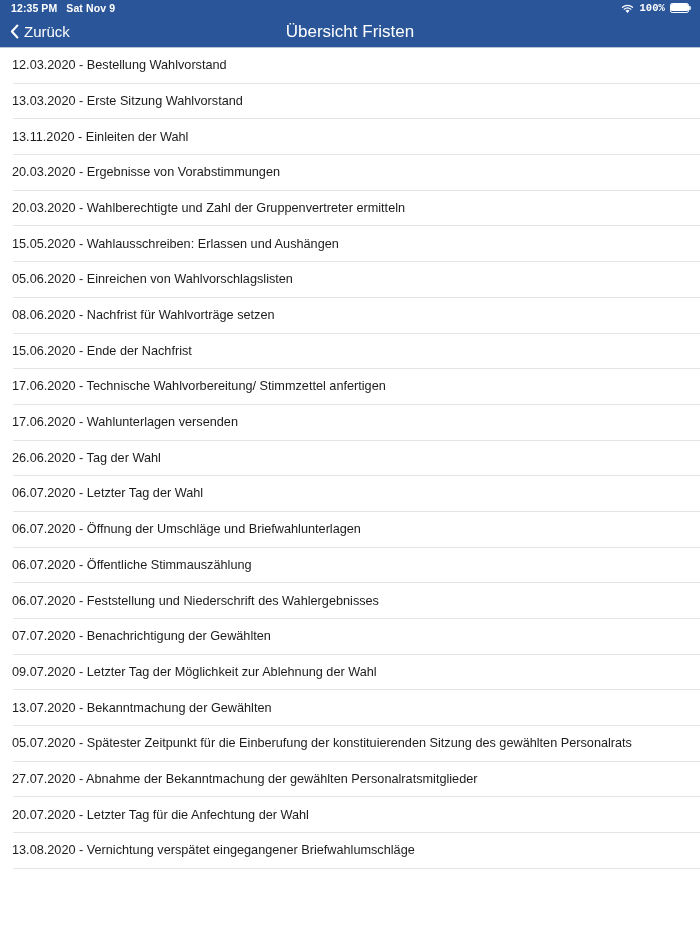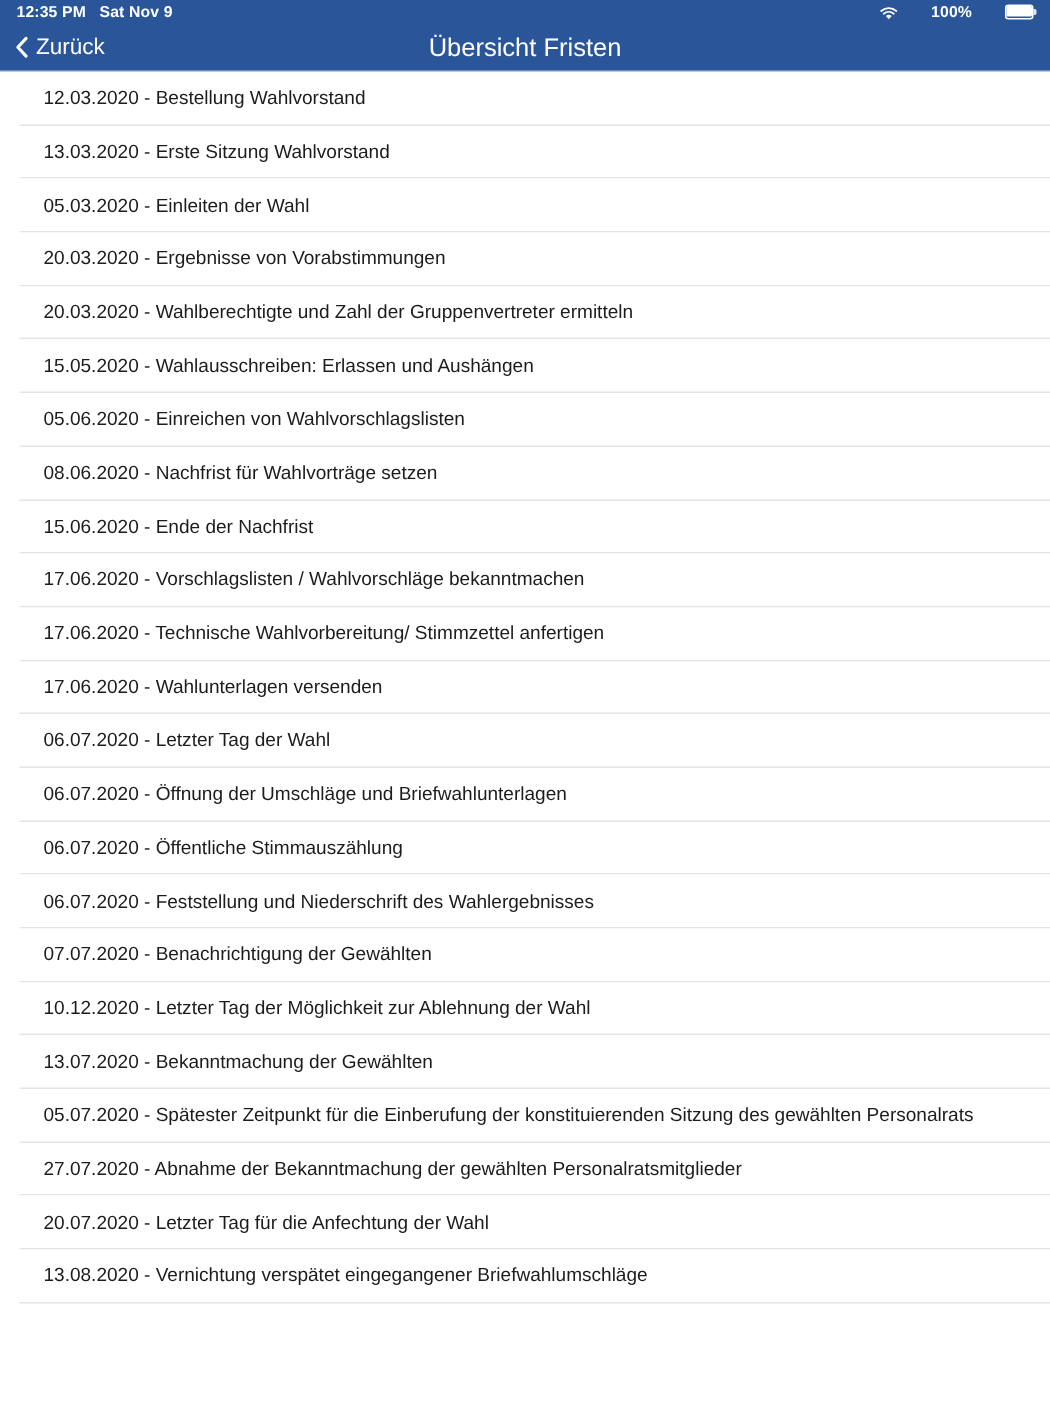--- a/index.html
+++ b/index.html
@@ -43,22 +43,23 @@
   }
   .status-left {
     display: flex;
     align-items: baseline;
     gap: 9px;
     white-space: nowrap;
   }
   .status-spacer { flex: 1 1 auto; }
   .status-right {
     display: flex;
-    gap: 22px;
+    gap: 5px;
     white-space: nowrap;
+    font-family: Liberation Mono, monospace;
   }
   .status-time, .status-date { line-height: 1; }
 
   .wifi-icon {
     display: inline-block;
     width: 13px;
     height: 10px;
     position: relative;
     top: 1px;
   }
@@ -144,21 +145,21 @@
   
   .list {
     flex: 1 1 auto;
     background: #ffffff;
     overflow: hidden;
   }
   .list-item {
     height: 35.7px;
     display: flex;
     align-items: center;
-    padding: 0 29px;
+    padding: 0 12px;
     position: relative;
     background: #ffffff;
     cursor: default;
   }
   .list-item::after {
     content: "";
     position: absolute;
     left: 13px;
     right: 0;
     bottom: 0;
@@ -216,66 +217,66 @@
   </div>
 
   <div class="list">
       <div class="list-item">
         <span class="item-label">12.03.2020 - Bestellung Wahlvorstand</span>
       </div>
       <div class="list-item">
         <span class="item-label">13.03.2020 - Erste Sitzung Wahlvorstand</span>
       </div>
       <div class="list-item">
-        <span class="item-label">05.03.2020 - Einleiten der Wahl</span>
+        <span class="item-label">13.11.2020 - Einleiten der Wahl</span>
       </div>
       <div class="list-item">
         <span class="item-label">20.03.2020 - Ergebnisse von Vorabstimmungen</span>
       </div>
       <div class="list-item">
         <span class="item-label">20.03.2020 - Wahlberechtigte und Zahl der Gruppenvertreter ermitteln</span>
       </div>
       <div class="list-item">
         <span class="item-label">15.05.2020 - Wahlausschreiben: Erlassen und Aushängen</span>
       </div>
       <div class="list-item">
         <span class="item-label">05.06.2020 - Einreichen von Wahlvorschlagslisten</span>
       </div>
       <div class="list-item">
         <span class="item-label">08.06.2020 - Nachfrist für Wahlvorträge setzen</span>
       </div>
       <div class="list-item">
         <span class="item-label">15.06.2020 - Ende der Nachfrist</span>
       </div>
       <div class="list-item">
-        <span class="item-label">17.06.2020 - Vorschlagslisten / Wahlvorschläge bekanntmachen</span>
-      </div>
-      <div class="list-item">
         <span class="item-label">17.06.2020 - Technische Wahlvorbereitung/ Stimmzettel anfertigen</span>
       </div>
       <div class="list-item">
         <span class="item-label">17.06.2020 - Wahlunterlagen versenden</span>
       </div>
       <div class="list-item">
+        <span class="item-label">26.06.2020 - Tag der Wahl</span>
+      </div>
+      <div class="list-item">
         <span class="item-label">06.07.2020 - Letzter Tag der Wahl</span>
       </div>
       <div class="list-item">
         <span class="item-label">06.07.2020 - Öffnung der Umschläge und Briefwahlunterlagen</span>
       </div>
       <div class="list-item">
         <span class="item-label">06.07.2020 - Öffentliche Stimmauszählung</span>
       </div>
       <div class="list-item">
         <span class="item-label">06.07.2020 - Feststellung und Niederschrift des Wahlergebnisses</span>
       </div>
       <div class="list-item">
         <span class="item-label">07.07.2020 - Benachrichtigung der Gewählten</span>
       </div>
       <div class="list-item">
-        <span class="item-label">10.12.2020 - Letzter Tag der Möglichkeit zur Ablehnung der Wahl</span>
+        <span class="item-label">09.07.2020 - Letzter Tag der Möglichkeit zur Ablehnung der Wahl</span>
       </div>
       <div class="list-item">
         <span class="item-label">13.07.2020 - Bekanntmachung der Gewählten</span>
       </div>
       <div class="list-item">
         <span class="item-label">05.07.2020 - Spätester Zeitpunkt für die Einberufung der konstituierenden Sitzung des gewählten Personalrats</span>
       </div>
       <div class="list-item">
         <span class="item-label">27.07.2020 - Abnahme der Bekanntmachung der gewählten Personalratsmitglieder</span>
       </div>

